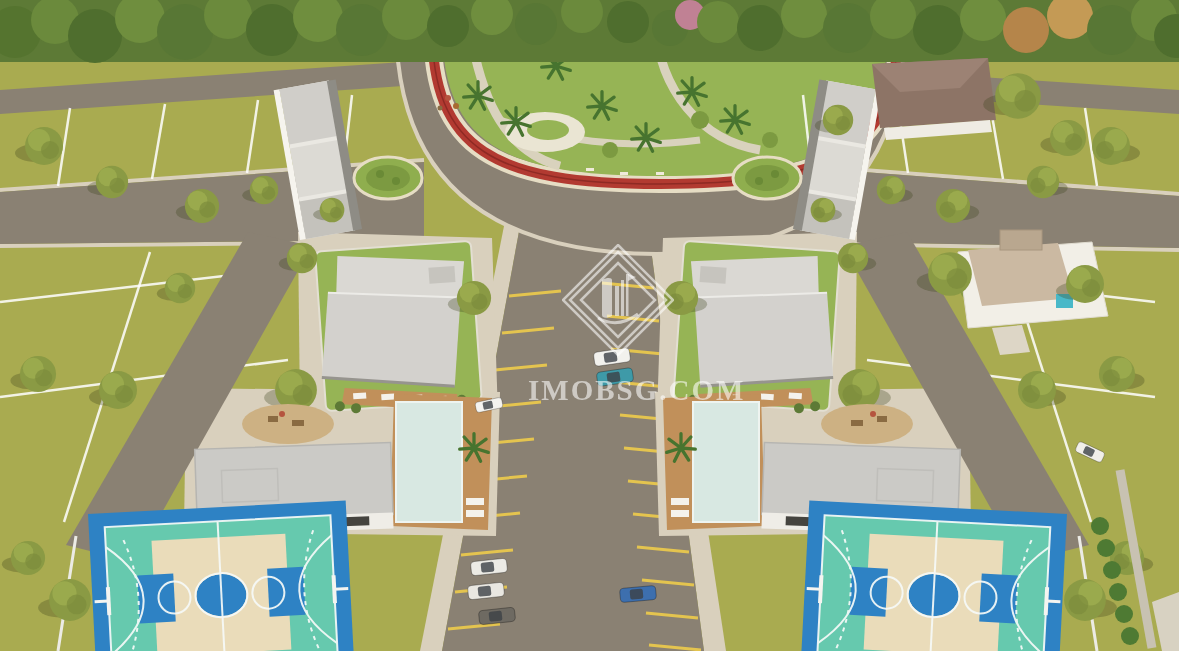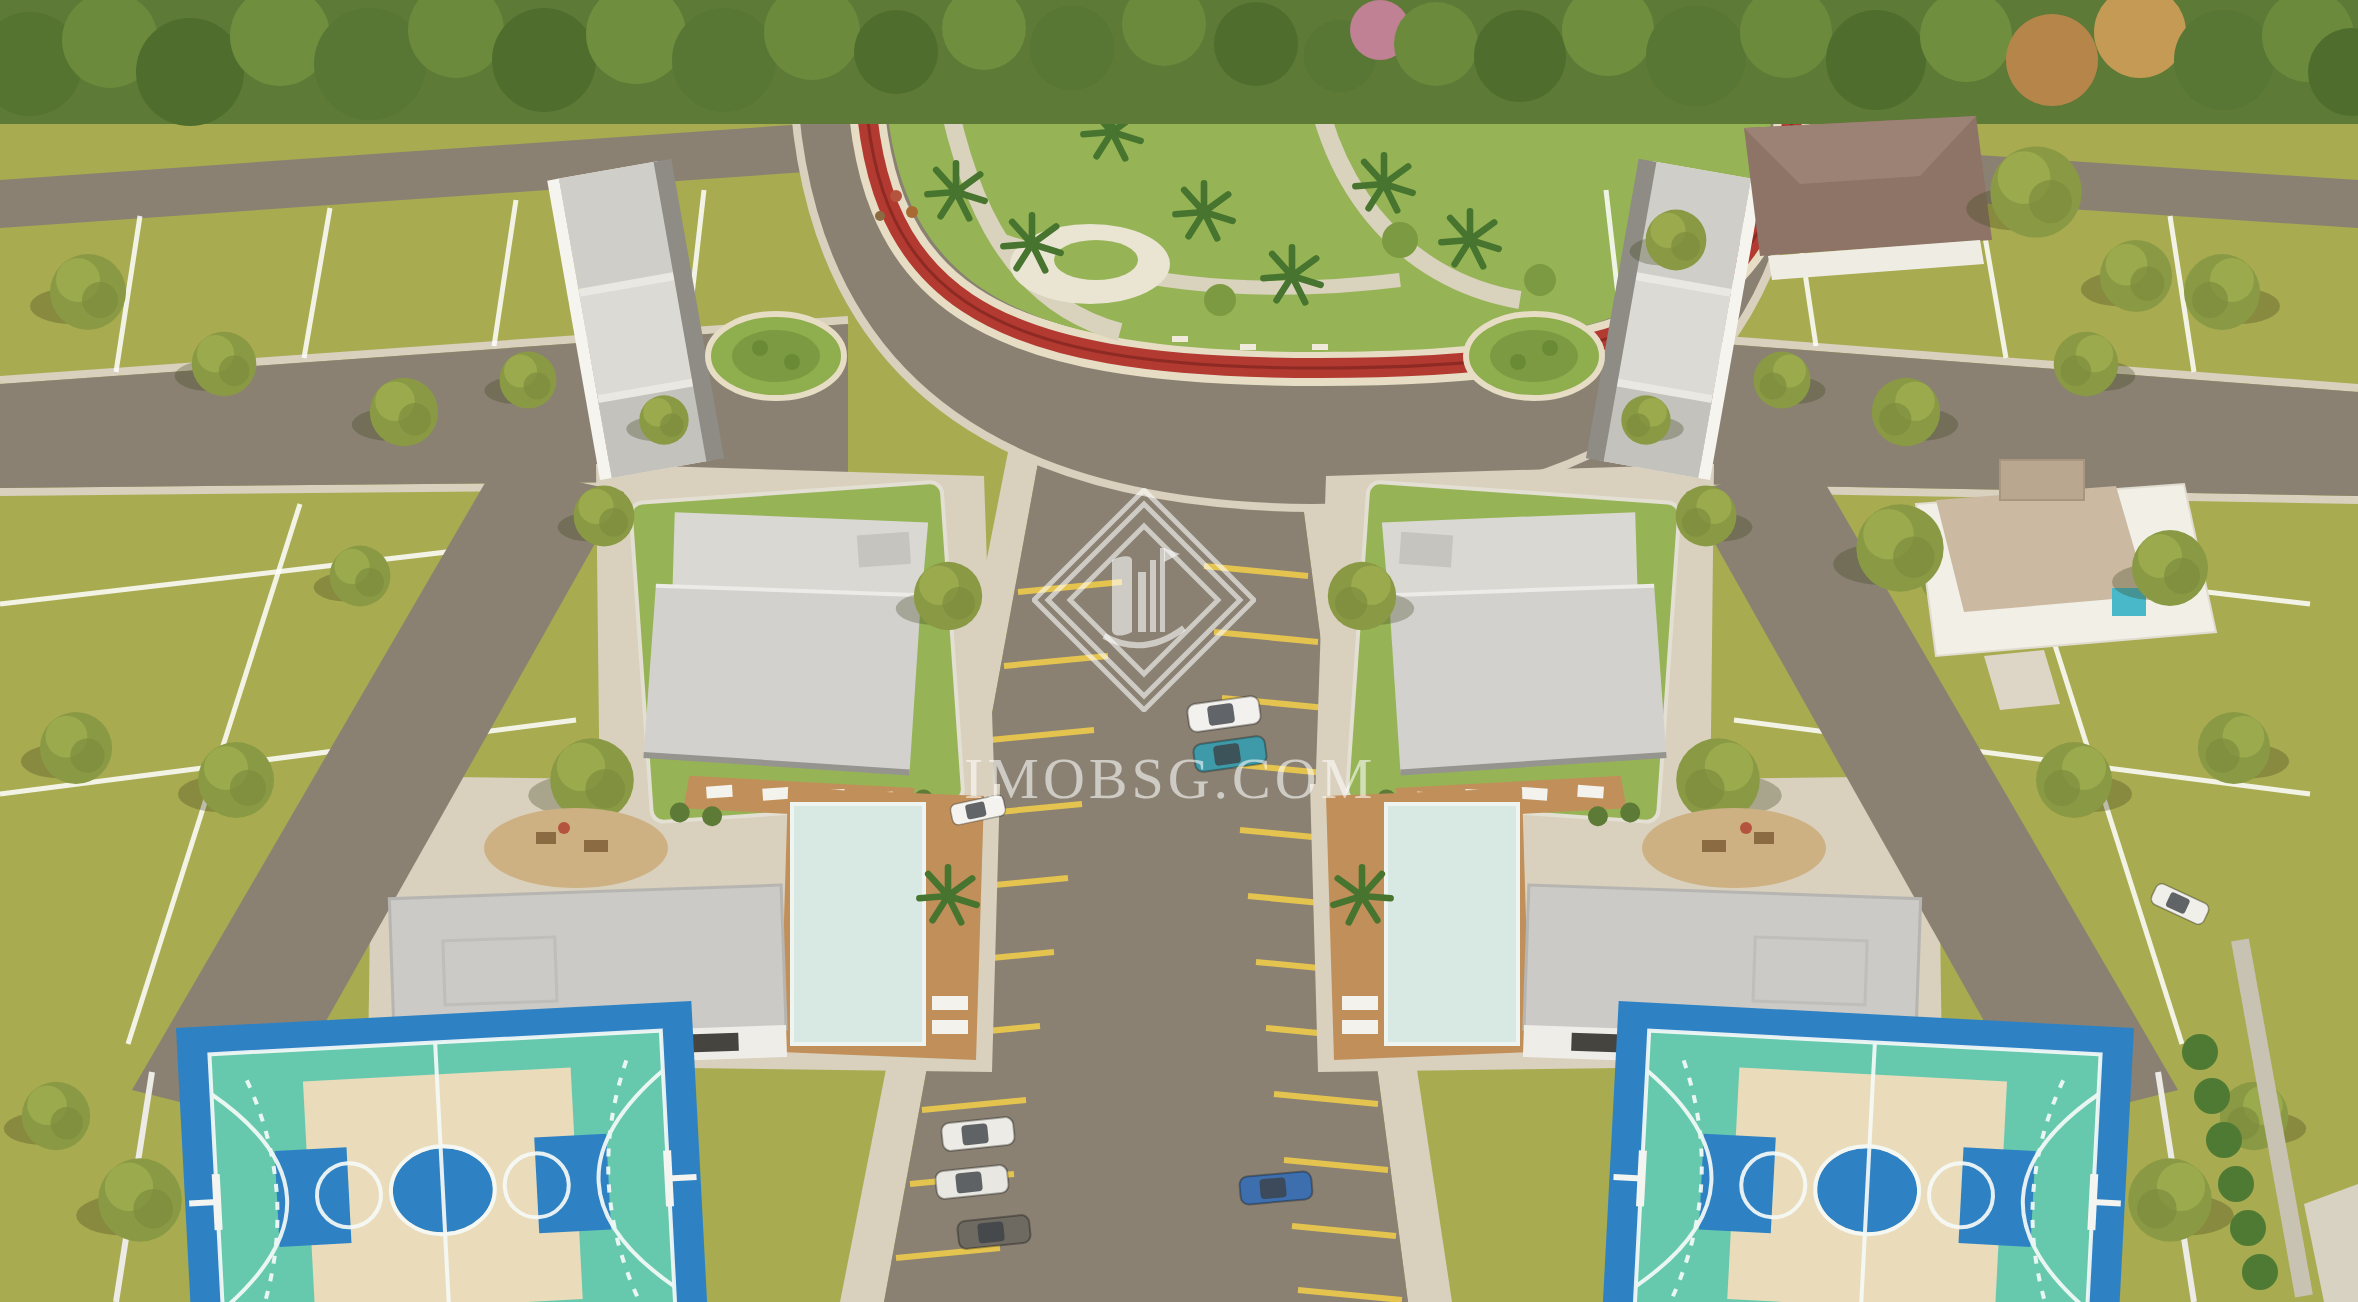--- a/index.html
+++ b/index.html
@@ -9,22 +9,22 @@
     --track-red:#b23a31; --track-edge:#e6ddc4;
     --court-blue:#2e82c4; --court-teal:#66c9ae; --court-cream:#eadcba;
     --roof-grey:#d3d1cd; --wall-white:#f2efe7; --deck-wood:#c1905a;
     --pool-water:#d8e8e2; --parking-yellow:#e4c44f;
     --watermark-white:rgba(255,255,255,0.58);
   }
   html,body{margin:0;padding:0;background:#222;}
   .stage{position:relative;width:1179px;height:651px;overflow:hidden;
          background:var(--grass-lot);font-family:"Liberation Sans",sans-serif;}
   .stage svg.scene{position:absolute;left:0;top:0;display:block;}
-  .watermark{position:absolute;left:482px;top:244px;width:180px;text-align:left;
-             pointer-events:none;}
+  .watermark{position:absolute;left:528px;top:244px;width:180px;text-align:left;
+             pointer-events:none;font-weight:bold;}
   .watermark .wm-logo{display:block;margin:0 auto;}
   .watermark .wm-text{margin-top:18px;font-family:"Liberation Serif",serif;
     font-size:29px;letter-spacing:2px;color:var(--watermark-white);white-space:nowrap;}
   .lotline{stroke:#ffffff;stroke-width:2.5;opacity:.85;}
   .courtline{stroke:#f6faf8;stroke-width:2;fill:none;opacity:.92;}
 </style>
 </head>
 <body>
 
 <div class="stage">

